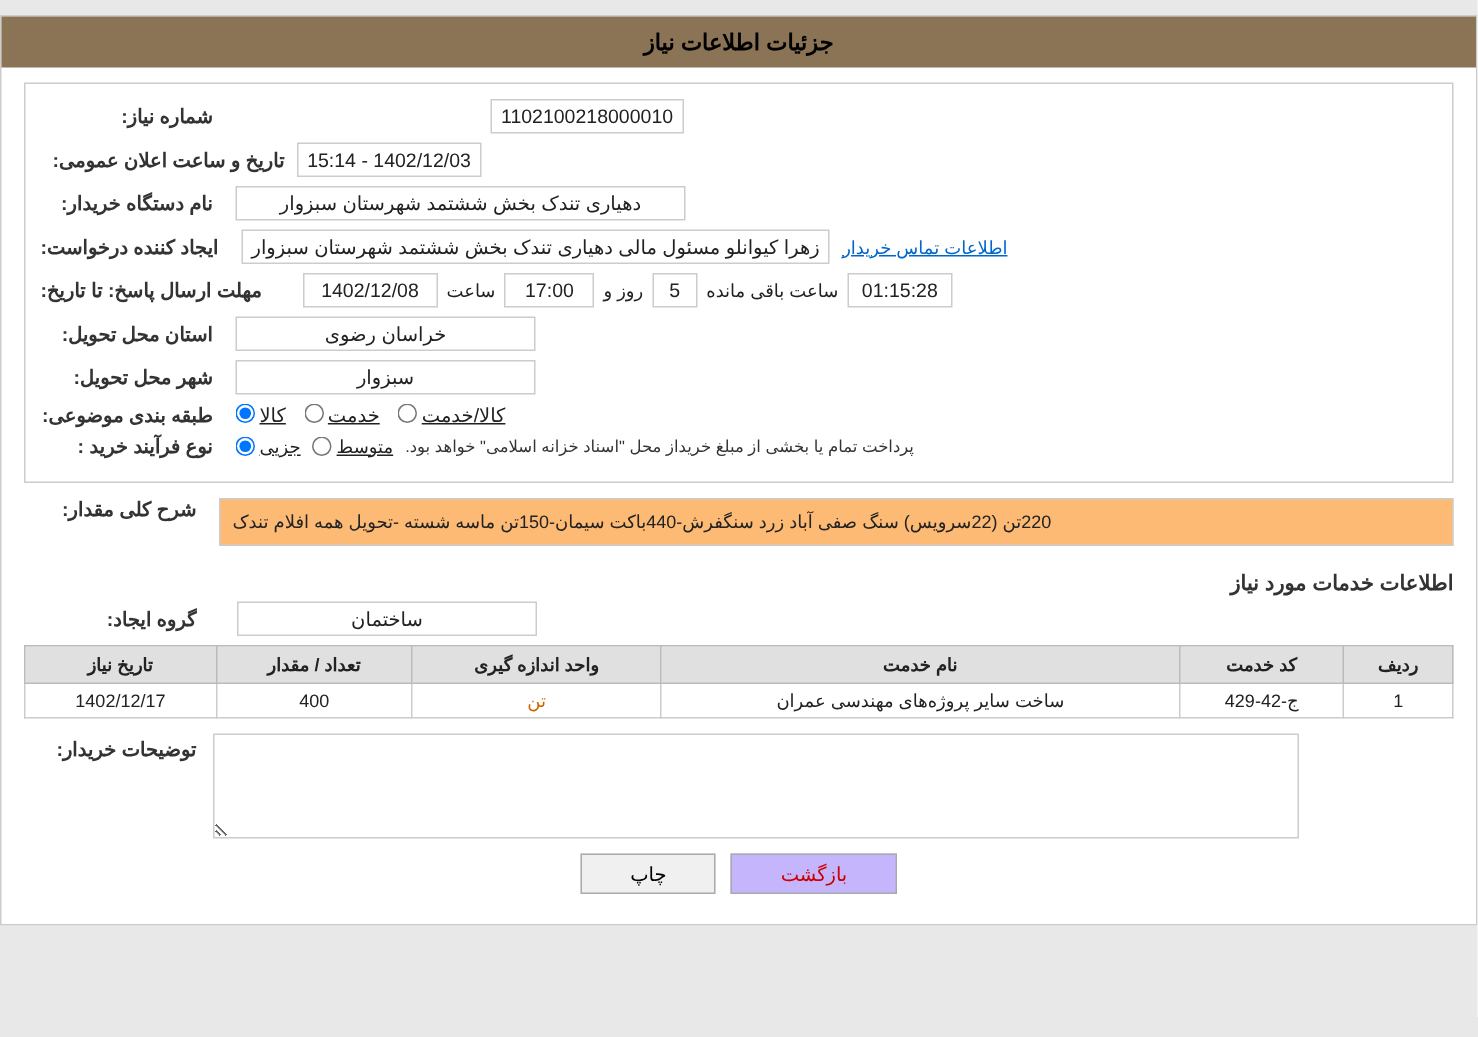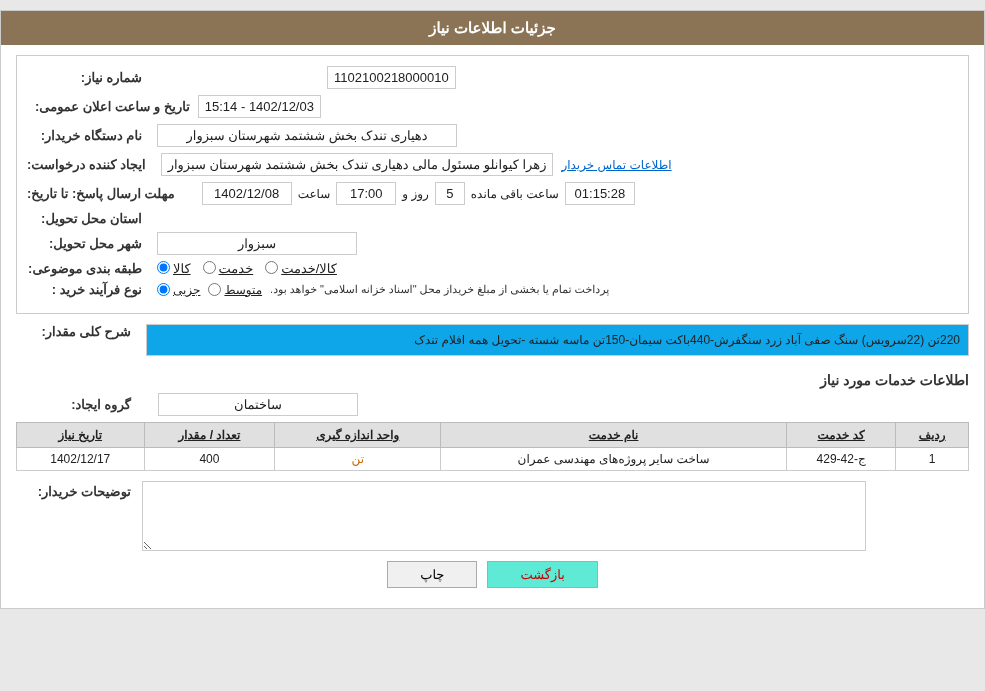--- a/index.html
+++ b/index.html
@@ -11,21 +11,21 @@
       color: #222;
     }
     .page-wrapper {
       max-width: 985px;
       margin: 10px auto;
       background: #fff;
       border: 1px solid #ccc;
     }
     .header-bar {
       background: #8b7355;
-      color: #ffffff;
+      color: #000000;
       text-align: center;
       padding: 8px 12px;
       font-size: 15px;
       font-weight: bold;
     }
     .content {
       padding: 10px 15px;
     }
     .form-section {
       border: 1px solid #ccc;
@@ -100,42 +100,41 @@
       direction: rtl;
       font-size: 12px;
     }
     .section-title {
       font-weight: bold;
       font-size: 14px;
       margin: 8px 0 5px 0;
       color: #333;
     }
     .need-description {
-      background: #0ea5e9;
+      background: #fdba74;
       border: 1px solid #ccc;
       padding: 8px;
       font-size: 12px;
       margin-bottom: 8px;
       direction: rtl;
-      text-align: right;
+      text-align: left;
     }
     .table-section {
       margin-bottom: 10px;
     }
     table {
       width: 100%;
       border-collapse: collapse;
       font-size: 12px;
     }
     table th {
       background: #e0e0e0;
       border: 1px solid #bbb;
       padding: 5px 8px;
       text-align: center;
-      text-decoration: underline;
     }
     table td {
       border: 1px solid #ccc;
       padding: 4px 8px;
       text-align: center;
     }
     table td.orange { color: #cc6600; }
     .button-row {
       display: flex;
       justify-content: center;
@@ -147,21 +146,21 @@
       border: 1px solid #aaa;
       cursor: pointer;
       font-size: 13px;
       background: #f0f0f0;
       font-family: Tahoma, Arial, sans-serif;
     }
     .btn-print {
       background: #f0f0f0;
     }
     .btn-back {
-      background: #5eead4;
+      background: #c4b5fd;
       color: #c00;
     }
     .group-row {
       display: flex;
       align-items: center;
       justify-content: flex-end;
       gap: 6px;
       margin-bottom: 6px;
     }
     .tooltip-notes {
@@ -225,20 +224,21 @@
         <span class="form-value" style="min-width:30px;">5</span>
         <span class="date-label-small">روز و</span>
         <span class="form-value" style="min-width:60px;">17:00</span>
         <span class="date-label-small">ساعت</span>
         <span class="form-value" style="min-width:90px;">1402/12/08</span>
         <span style="width:10px;"></span>
         <span class="form-label">مهلت ارسال پاسخ: تا تاریخ:</span>
       </div>
 
       <div class="form-row">
+        <span class="form-value value-medium">خراسان رضوی</span>
         <span style="width:10px;"></span>
         <span class="form-label">استان محل تحویل:</span>
       </div>
 
       <div class="form-row">
         <span class="form-value value-medium">سبزوار</span>
         <span style="width:10px;"></span>
         <span class="form-label">شهر محل تحویل:</span>
       </div>
 

